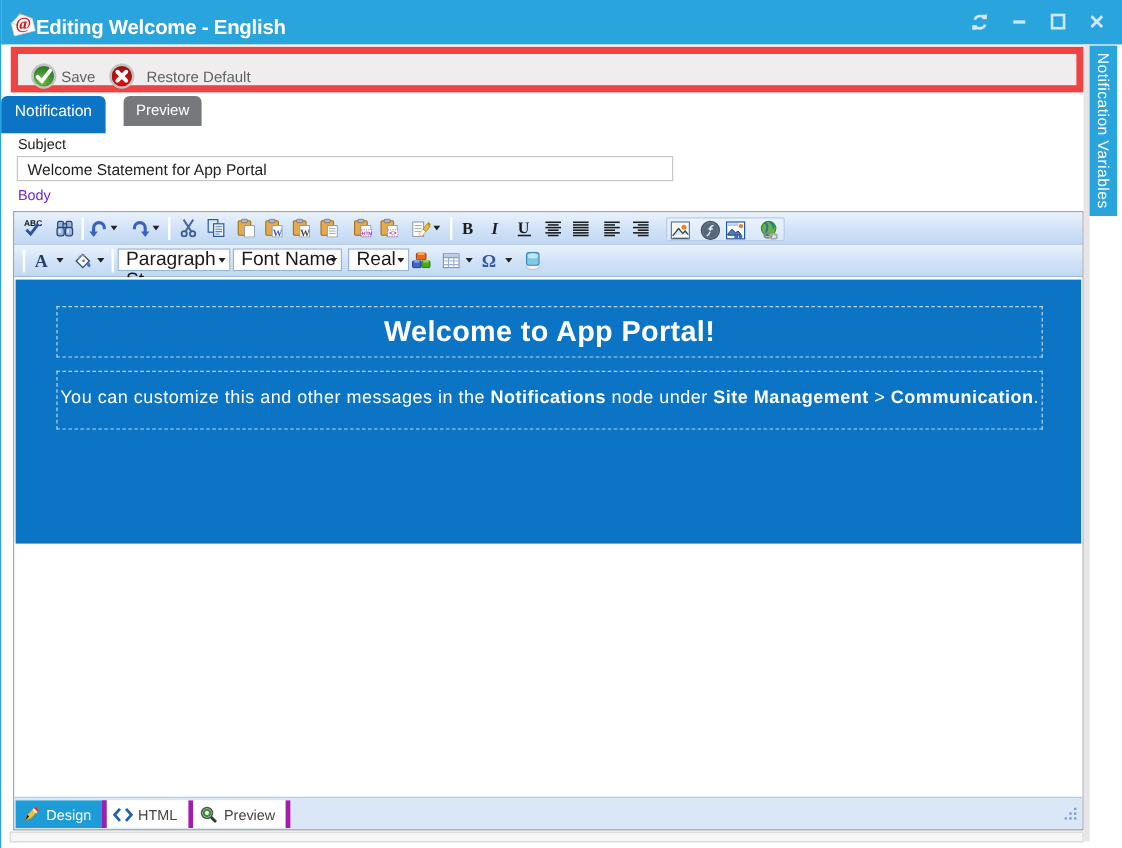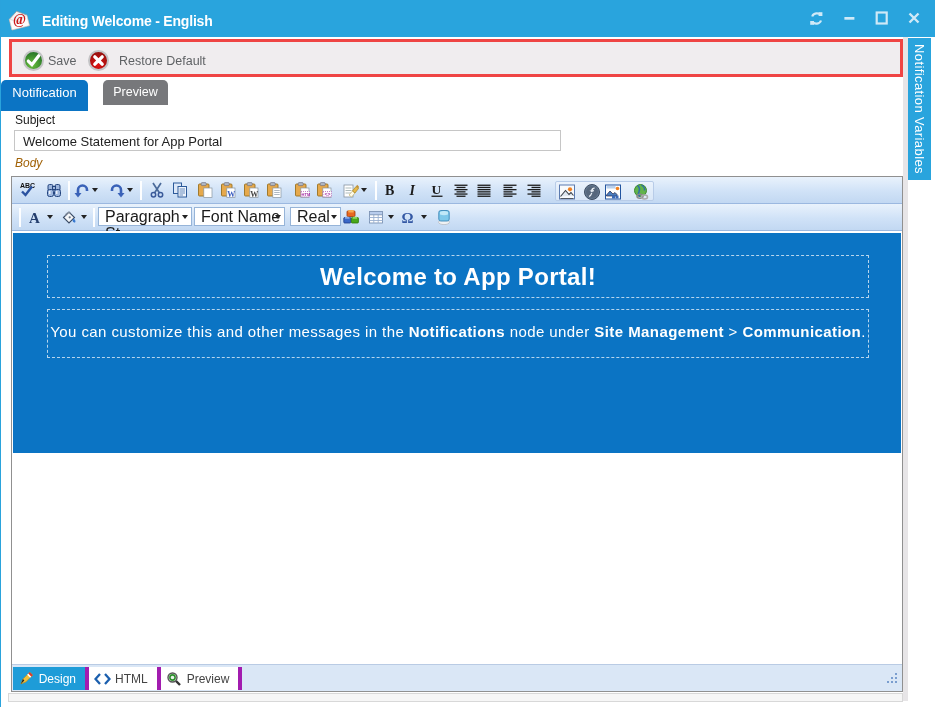--- a/index.html
+++ b/index.html
@@ -3,42 +3,42 @@
 <meta charset="utf-8">
 <style>
 * { margin:0; padding:0; box-sizing:border-box; }
 html,body { width:935px; height:707px; overflow:hidden; background:#fff;
   font-family:"Liberation Sans", sans-serif; }
 #win { position:absolute; left:0; top:0; width:935px; height:707px; background:#fff;
   border-left:1px solid #2aa3dc; }
 
 #titlebar { position:absolute; left:0; top:0; width:935px; height:37px; background:#29a4dd; }
 #titleicon { position:absolute; left:7px; top:7px; }
-#titletext { position:absolute; left:29px; top:13px; color:#fff; font-size:14px; font-weight:bold; letter-spacing:-0.2px;padding-left:12px; }
+#titletext { position:absolute; left:29px; top:13px; color:#fff; font-size:17px; font-weight:bold; letter-spacing:-0.2px; }
 .tbtn { position:absolute; top:0; height:37px; width:30px; color:#cfe9f7; }
 
 #toolbar { position:absolute; left:8px; top:39px; width:894px; height:38px;
-  background:#f0edef; border:3px solid #ef4444; }
+  background:#f0edef; border:6px solid #ef4444; }
 .cirbtn { position:absolute; top:8px; width:21px; height:21px; border-radius:50%; }
 #savecir { left:11px; background:radial-gradient(circle at 40% 75%, #6cc13e, #2e7d2a 70%, #2a6e30);
   border:2px solid #c4c4c6; }
 #restcir { left:76px; background:radial-gradient(circle at 45% 75%, #e01010, #9a1210 75%, #8a100e);
   border:2px solid #c4c4c6; }
 #savetext { position:absolute; left:36px; top:12px; font-size:12.5px; color:#5f6265; }
 #resttext { position:absolute; left:107px; top:12px; font-size:12.5px; color:#5f6265; }
 
 #tabnotif { position:absolute; left:0; top:80px; width:87px; height:31px; background:#0b74c4;
   border-radius:5px 5px 0 0; color:#fff; font-size:13px; text-align:center; line-height:25px; }
 #tabprev { position:absolute; left:102px; top:80px; width:65px; height:25px; background:#77787b;
   border-radius:5px 5px 0 0; color:#fff; font-size:12.5px; text-align:center; line-height:25px; }
 
 #lblsubject { position:absolute; left:14px; top:113px; font-size:12px; color:#1a1a1a; }
 #subjinput { position:absolute; left:13px; top:130px; width:547px; height:21px; background:#fff;
   border:1px solid #c6c6c6; font-size:13px; color:#222; line-height:21px; padding-left:8px; }
-#lblbody { position:absolute; left:14px; top:156px; font-size:12px; color:#a16207;font-style:italic; }
+#lblbody { position:absolute; left:14px; top:156px; font-size:12px; color:#6d28d9; }
 
 #editor { position:absolute; left:10px; top:176px; width:892px; height:516px;
   border:1px solid #909090; background:#fff; }
 .toolrow { position:relative; width:100%; height:27px;
   background:linear-gradient(#e9f2fc, #d0e2f7 55%, #c2d8f2);
   border-bottom:1px solid #9bb8e0; }
 .i16 { position:absolute; top:5px; width:16px; height:16px; }
 .i18 { position:absolute; top:0px; width:18px; height:18px; }
 .car { position:absolute; top:11px; width:6px; height:4px; }
 .vsep { position:absolute; top:4px; width:1.6px; height:19px; background:#fdfeff; }

